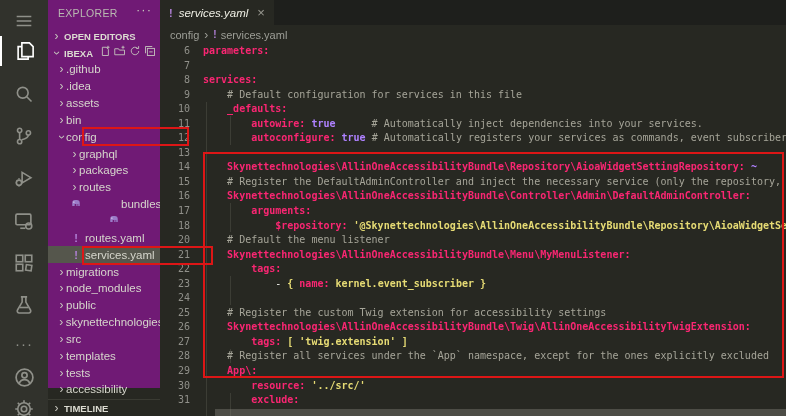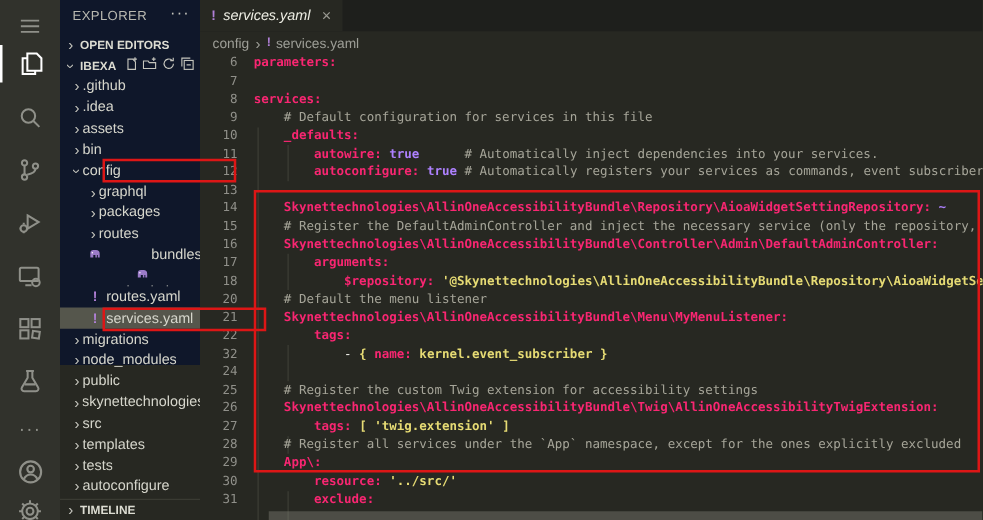--- a/index.html
+++ b/index.html
@@ -11,22 +11,22 @@
   
   .activitybar { position:absolute; left:0; top:0; width:48px; height:416px;
                  background:#31322c; z-index:2; }
   .ab-item { position:absolute; left:0; width:48px; height:30px; display:flex;
              align-items:center; justify-content:center; color:#8f9089; cursor:pointer; }
   .ab-item svg { stroke:currentColor; fill:none; stroke-width:1.3; }
   .ab-item.active { color:#ffffff; border-left:2px solid #ffffff; }
   .ab-dots { font-size:15px; letter-spacing:1px; color:#8f9089; }
 
   
-  .sidebar { position:absolute; left:48px; top:0; width:112px; height:292px;
-             background:#0f172a; z-index:1; color:#cfcfc6; }
+  .sidebar { position:absolute; left:48px; top:0; width:112px; height:388px;
+             background:#701a75; z-index:1; color:#cfcfc6; }
   .sb-title { position:absolute; left:10px; top:7px; font-size:10.5px; color:#b9b9b1; letter-spacing:.3px; }
   .sb-more { position:absolute; right:8px; top:2px; font-size:13px; color:#c5c5bd; cursor:pointer; letter-spacing:1px; }
   .sb-row { position:absolute; left:0; width:112px; height:16px; display:flex; align-items:center;
             font-size:9.5px; font-weight:bold; color:#dcdcd2; cursor:pointer; }
   .sb-row .chev { margin:0 3px 0 4px; }
   .ws-actions { position:absolute; right:4px; top:45px; display:flex; gap:3px; }
   .ws-actions svg { stroke:#c5c5bd; fill:none; stroke-width:1.2; cursor:pointer; }
   .chev { display:inline-block; width:9px; font-size:12px; font-weight:normal; color:#c5c5bd;
           text-align:center; line-height:10px; }
   .chev.exp { transform:rotate(90deg); }
@@ -258,21 +258,21 @@
         <div class="tree-row" style="padding-left: 9px;">
           <span class="chev ">›</span>
           <span class="tlabel">templates</span>
         </div>
         <div class="tree-row" style="padding-left: 9px;">
           <span class="chev ">›</span>
           <span class="tlabel">tests</span>
         </div>
         <div class="tree-row" style="padding-left: 9px;">
           <span class="chev ">›</span>
-          <span class="tlabel">autoconfigure</span>
+          <span class="tlabel">accessibility</span>
         </div>
       </div>
 
     <div class="sb-row timeline-row">
       <span class="chev">›</span>
       <span>TIMELINE</span>
     </div>
   </div>
 
   <div class="editor">
@@ -308,21 +308,21 @@
         <div class="cline"><span class="lnum">12</span><span class="ltext"><span class="tk-pln">        </span><span class="tk-key">autoconfigure:</span><span class="tk-pln"> </span><span class="tk-val">true</span><span class="tk-pln"> </span><span class="tk-cmt"># Automatically registers your services as commands, event subscribers</span></span></div>
         <div class="cline"><span class="lnum">13</span><span class="ltext"></span></div>
         <div class="cline"><span class="lnum">14</span><span class="ltext"><span class="tk-pln">    </span><span class="tk-key">Skynettechnologies\AllinOneAccessibilityBundle\Repository\AioaWidgetSettingRepository:</span><span class="tk-pln"> </span><span class="tk-val">~</span></span></div>
         <div class="cline"><span class="lnum">15</span><span class="ltext"><span class="tk-pln">    </span><span class="tk-cmt"># Register the DefaultAdminController and inject the necessary service (only the repository,</span></span></div>
         <div class="cline"><span class="lnum">16</span><span class="ltext"><span class="tk-pln">    </span><span class="tk-key">Skynettechnologies\AllinOneAccessibilityBundle\Controller\Admin\DefaultAdminController:</span></span></div>
         <div class="cline"><span class="lnum">17</span><span class="ltext"><span class="tk-pln">        </span><span class="tk-key">arguments:</span></span></div>
         <div class="cline"><span class="lnum">18</span><span class="ltext"><span class="tk-pln">            </span><span class="tk-key">$repository:</span><span class="tk-pln"> </span><span class="tk-str">'@Skynettechnologies\AllinOneAccessibilityBundle\Repository\AioaWidgetSe</span></span></div>
         <div class="cline"><span class="lnum">20</span><span class="ltext"><span class="tk-pln">    </span><span class="tk-cmt"># Default the menu listener</span></span></div>
         <div class="cline"><span class="lnum">21</span><span class="ltext"><span class="tk-pln">    </span><span class="tk-key">Skynettechnologies\AllinOneAccessibilityBundle\Menu\MyMenuListener:</span></span></div>
         <div class="cline"><span class="lnum">22</span><span class="ltext"><span class="tk-pln">        </span><span class="tk-key">tags:</span></span></div>
-        <div class="cline"><span class="lnum">32</span><span class="ltext"><span class="tk-pln">            - </span><span class="tk-str">{ </span><span class="tk-key">name:</span><span class="tk-pln"> </span><span class="tk-str">kernel.event_subscriber }</span></span></div>
+        <div class="cline"><span class="lnum">23</span><span class="ltext"><span class="tk-pln">            - </span><span class="tk-str">{ </span><span class="tk-key">name:</span><span class="tk-pln"> </span><span class="tk-str">kernel.event_subscriber }</span></span></div>
         <div class="cline"><span class="lnum">24</span><span class="ltext"></span></div>
         <div class="cline"><span class="lnum">25</span><span class="ltext"><span class="tk-pln">    </span><span class="tk-cmt"># Register the custom Twig extension for accessibility settings</span></span></div>
         <div class="cline"><span class="lnum">26</span><span class="ltext"><span class="tk-pln">    </span><span class="tk-key">Skynettechnologies\AllinOneAccessibilityBundle\Twig\AllinOneAccessibilityTwigExtension:</span></span></div>
         <div class="cline"><span class="lnum">27</span><span class="ltext"><span class="tk-pln">        </span><span class="tk-key">tags:</span><span class="tk-pln"> </span><span class="tk-str">[ 'twig.extension' ]</span></span></div>
         <div class="cline"><span class="lnum">28</span><span class="ltext"><span class="tk-pln">    </span><span class="tk-cmt"># Register all services under the `App` namespace, except for the ones explicitly excluded</span></span></div>
         <div class="cline"><span class="lnum">29</span><span class="ltext"><span class="tk-pln">    </span><span class="tk-key">App\:</span></span></div>
         <div class="cline"><span class="lnum">30</span><span class="ltext"><span class="tk-pln">        </span><span class="tk-key">resource:</span><span class="tk-pln"> </span><span class="tk-str">'../src/'</span></span></div>
         <div class="cline"><span class="lnum">31</span><span class="ltext"><span class="tk-pln">        </span><span class="tk-key">exclude:</span></span></div>
       </div>
 

